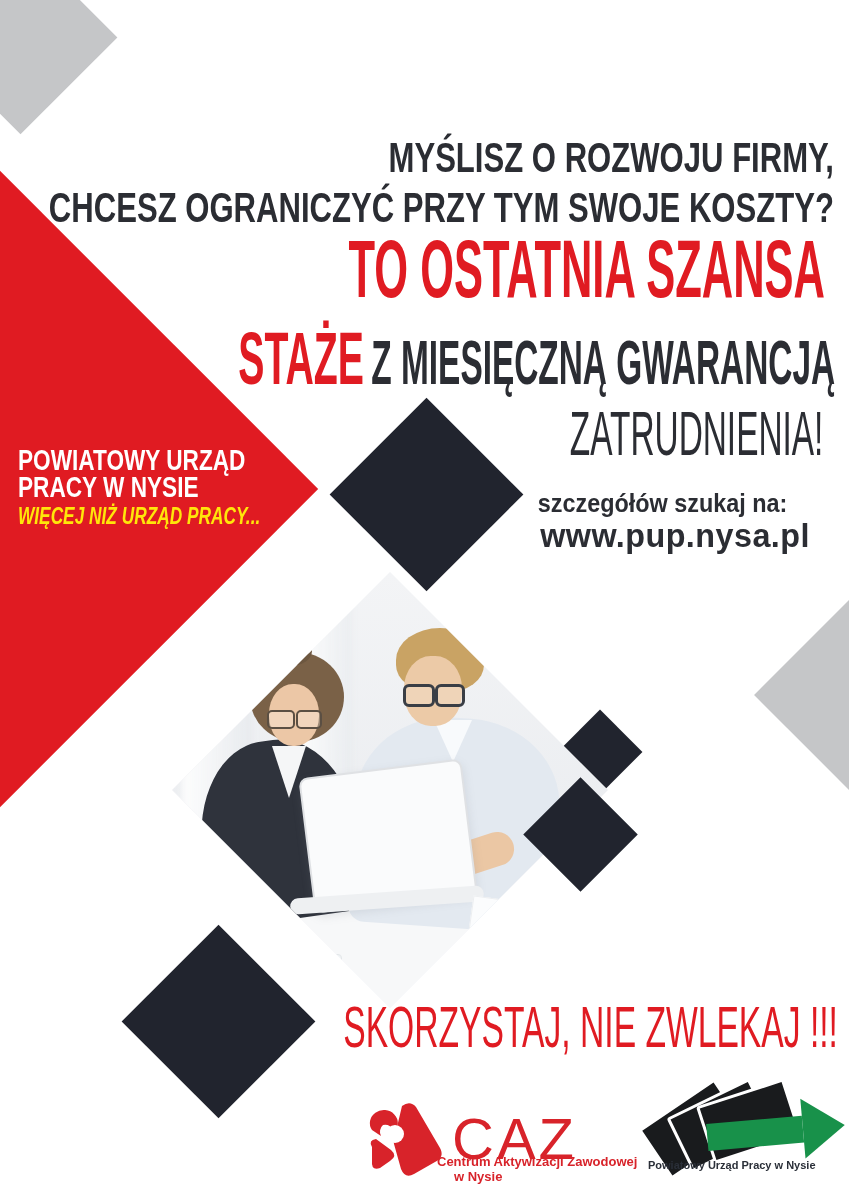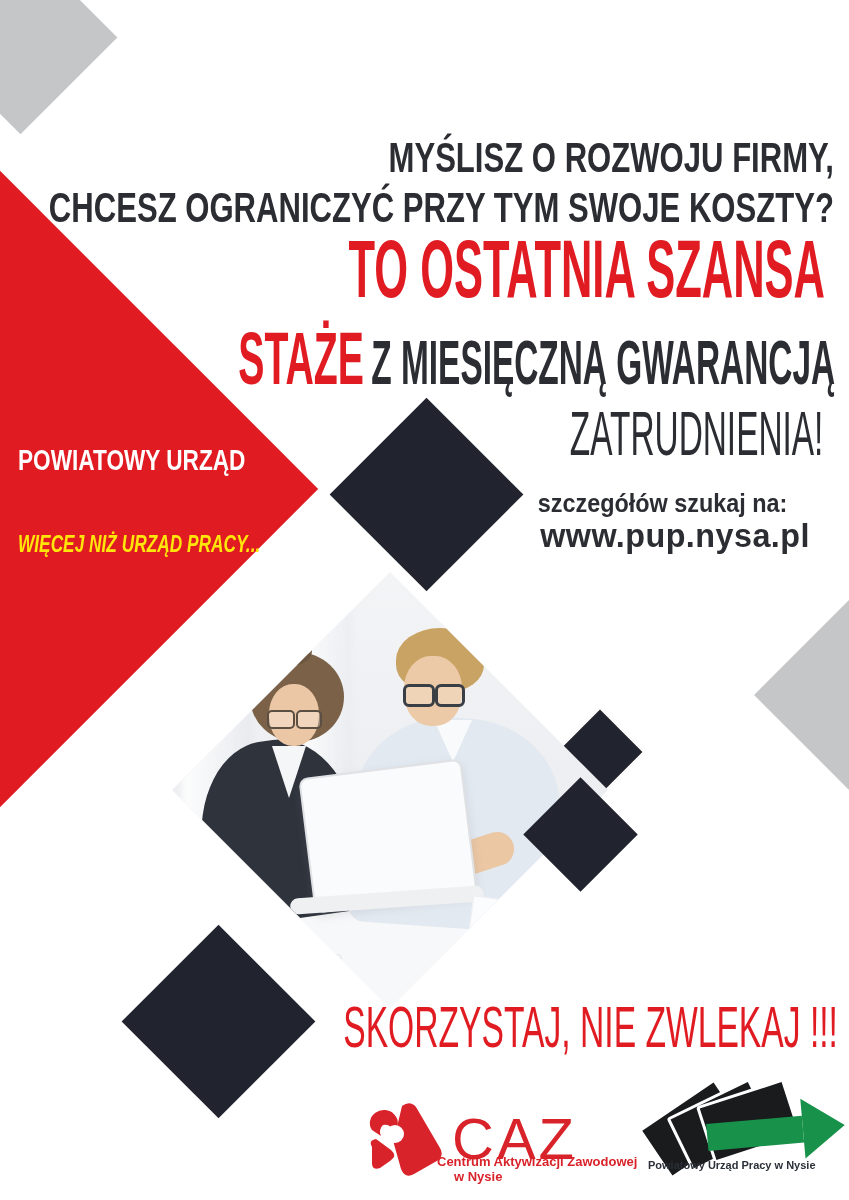--- a/index.html
+++ b/index.html
@@ -72,21 +72,21 @@
   .t-offer2 .cond { transform:scaleX(.53); }
   .t-details { top:474px; right:62px; font-size:26px; font-weight:bold; }
   .t-details .cond { transform:scaleX(.9); }
   .t-website { top:502px; right:39px; font-size:34px; font-weight:bold; letter-spacing:.5px; }
   .t-website .cond { transform:scaleX(.95); }
   .t-cta { top:998px; right:11px; font-size:58px; font-weight:400; }
   .t-cta .cond { transform:scaleX(.58); }
   .ribbon-line { position:absolute; left:18px; line-height:1; white-space:nowrap; font-weight:bold; }
   .r1 { top:446px; font-size:29px; color:#ffffff; }
   .r2 { top:473px; font-size:29px; color:#ffffff; }
-  .r3 { top:504px; font-size:24px; color:#ffe60a; font-style:italic;margin-top:28px; }
+  .r3 { top:504px; font-size:24px; color:#ffe60a; font-style:italic; }
   .r1 .condL, .r2 .condL { transform:scaleX(.78); }
   .r3 .condL { transform:scaleX(.72); }
   
   .caz { position:absolute; left:364px; top:1096px; width:260px; height:90px; }
   .caz-mark { position:absolute; left:0; top:4px; width:82px; height:82px; }
   .caz-acronym { position:absolute; left:88px; top:14px; font-size:58px; color:#d8232a; letter-spacing:3px; line-height:1; }
   .caz-sub1 { position:absolute; left:73px; top:58px; font-size:13px; font-weight:bold; color:#d8232a; white-space:nowrap; }
   .caz-sub2 { position:absolute; left:90px; top:73px; font-size:13px; font-weight:bold; color:#d8232a; }
   
   .pup { position:absolute; left:645px; top:1083px; width:200px; height:95px; }
@@ -135,20 +135,21 @@
       <div class="papers"></div>
       <div class="cup"></div>
       <div class="glass"></div>
     </div>
   </div>
 
   <div class="diamond d-navy d-navy-sm"></div>
   <div class="diamond d-navy d-navy-bl"></div>
 
   <div class="ribbon-line r1"><span class="condL">POWIATOWY URZĄD</span></div>
+  <div class="ribbon-line r2"><span class="condL">PRACY W NYSIE</span></div>
   <div class="ribbon-line r3"><span class="condL">WIĘCEJ NIŻ URZĄD PRACY...</span></div>
 
   <div class="txt right dark t-q1"><span class="cond">MYŚLISZ O ROZWOJU FIRMY,</span></div>
   <div class="txt right dark t-q2"><span class="cond">CHCESZ OGRANICZYĆ PRZY TYM SWOJE KOSZTY?</span></div>
   <div class="txt right red t-urgency"><span class="cond">TO OSTATNIA SZANSA</span></div>
   <div class="txt right dark t-offer">
     <span class="cond"><span class="big red">STAŻE</span><span class="rest">Z MIESIĘCZNĄ GWARANCJĄ</span></span>
   </div>
   <div class="txt right dark t-offer2"><span class="cond">ZATRUDNIENIA!</span></div>
   <div class="txt right dark t-details"><span class="cond">szczegółów szukaj na:</span></div>

